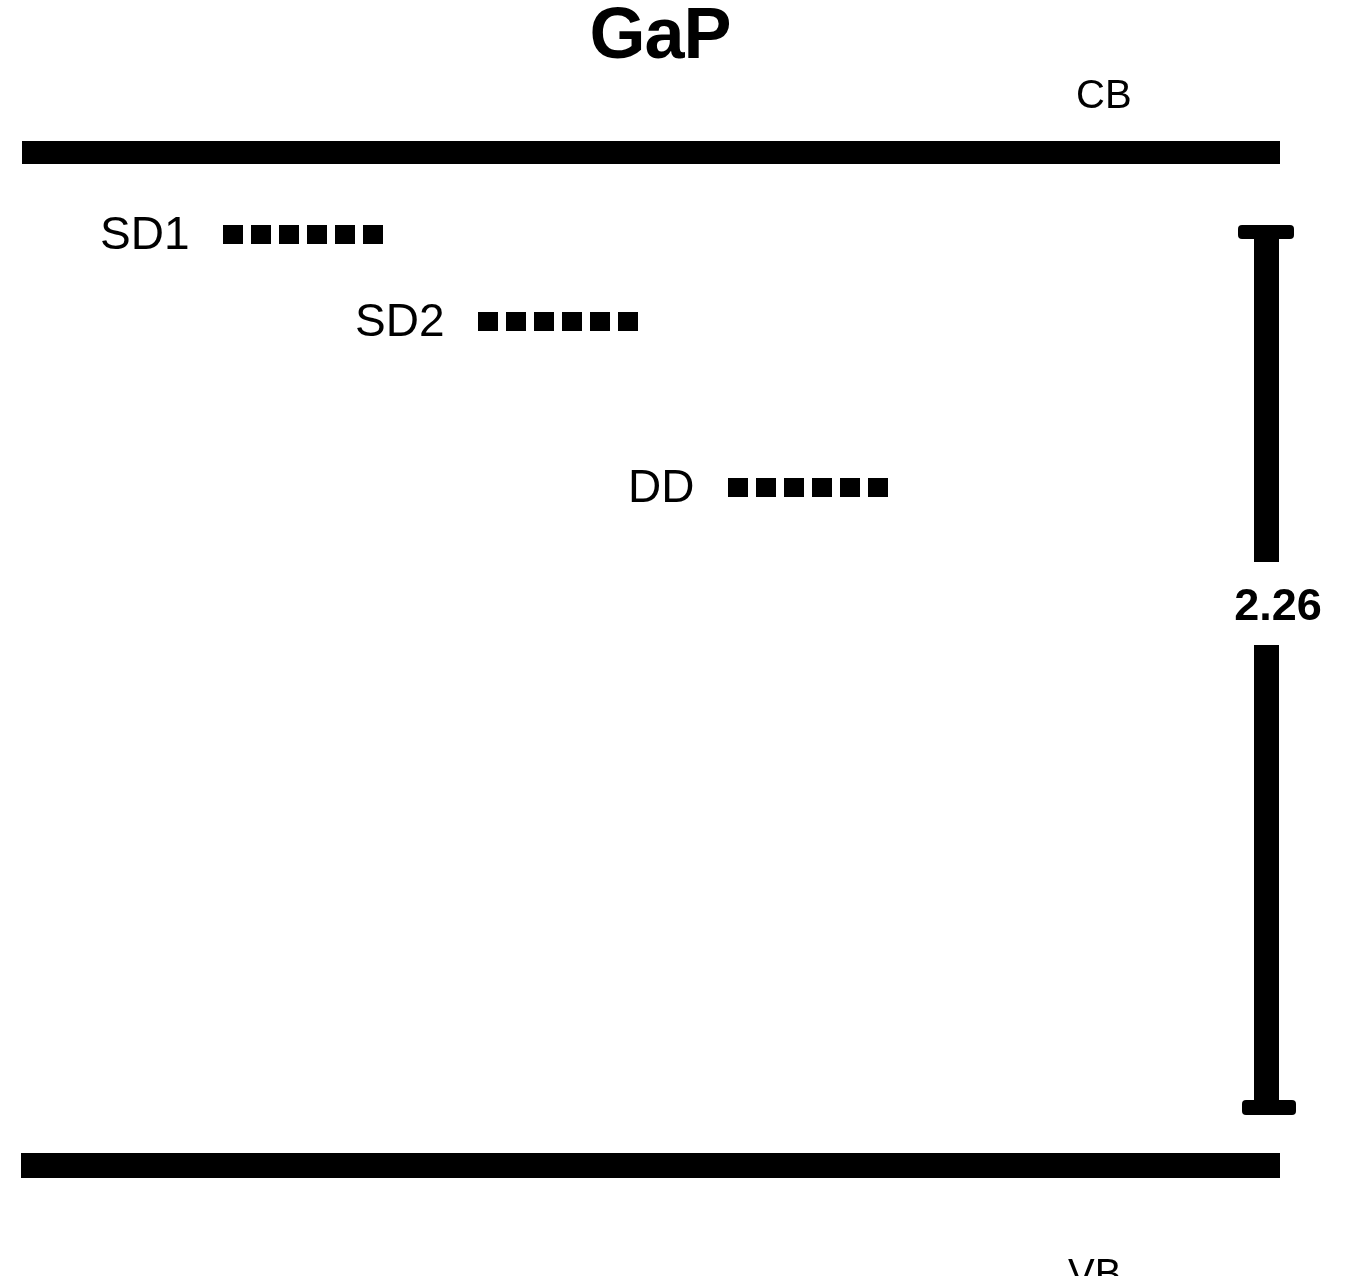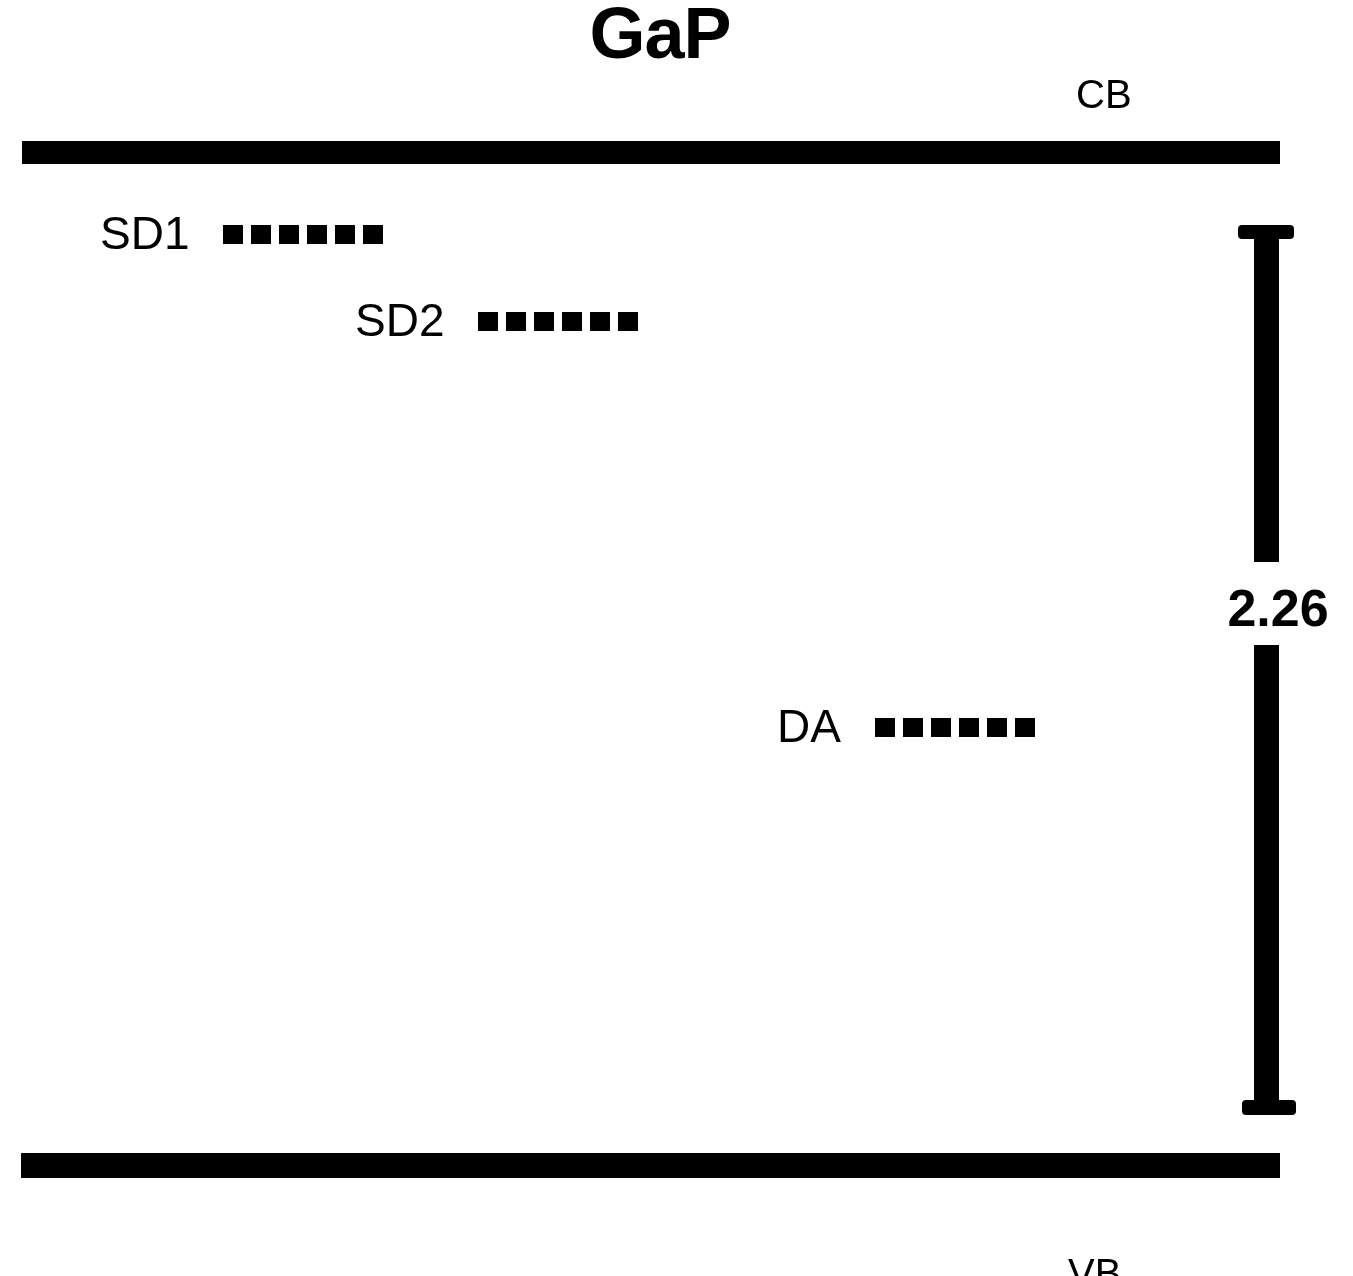--- a/index.html
+++ b/index.html
@@ -87,21 +87,21 @@
     width: 25px;
     background: #000000;
   }
   .stem-upper { top: 236px; height: 326px; }
   .stem-lower { top: 645px; height: 456px; }
   .gap-value {
     position: absolute;
     left: 1278px;
     top: 582px;
     transform: translateX(-50%);
-    font-size: 52px;
+    font-size: 45px;
     font-weight: 700;
     line-height: 1;
     white-space: nowrap;
   }
 </style>
 </head>
 <body>
 
 <div class="canvas">
 
@@ -128,32 +128,32 @@
     <span class="dashes">
         <i></i>
         <i></i>
         <i></i>
         <i></i>
         <i></i>
         <i></i>
       </span>
   </div>
 
-
-  <div class="level level-da">
-    <span class="level-label">DA</span>
+  <div class="level level-dd">
+    <span class="level-label">DD</span>
     <span class="dashes">
         <i></i>
         <i></i>
         <i></i>
         <i></i>
         <i></i>
         <i></i>
       </span>
   </div>
+
 
 
   <div class="cap cap-top"></div>
   <div class="stem stem-upper"></div>
   <div class="gap-value">2.26</div>
   <div class="stem stem-lower"></div>
   <div class="cap cap-bottom"></div>
 
   <div class="band band-bottom"></div>
 

